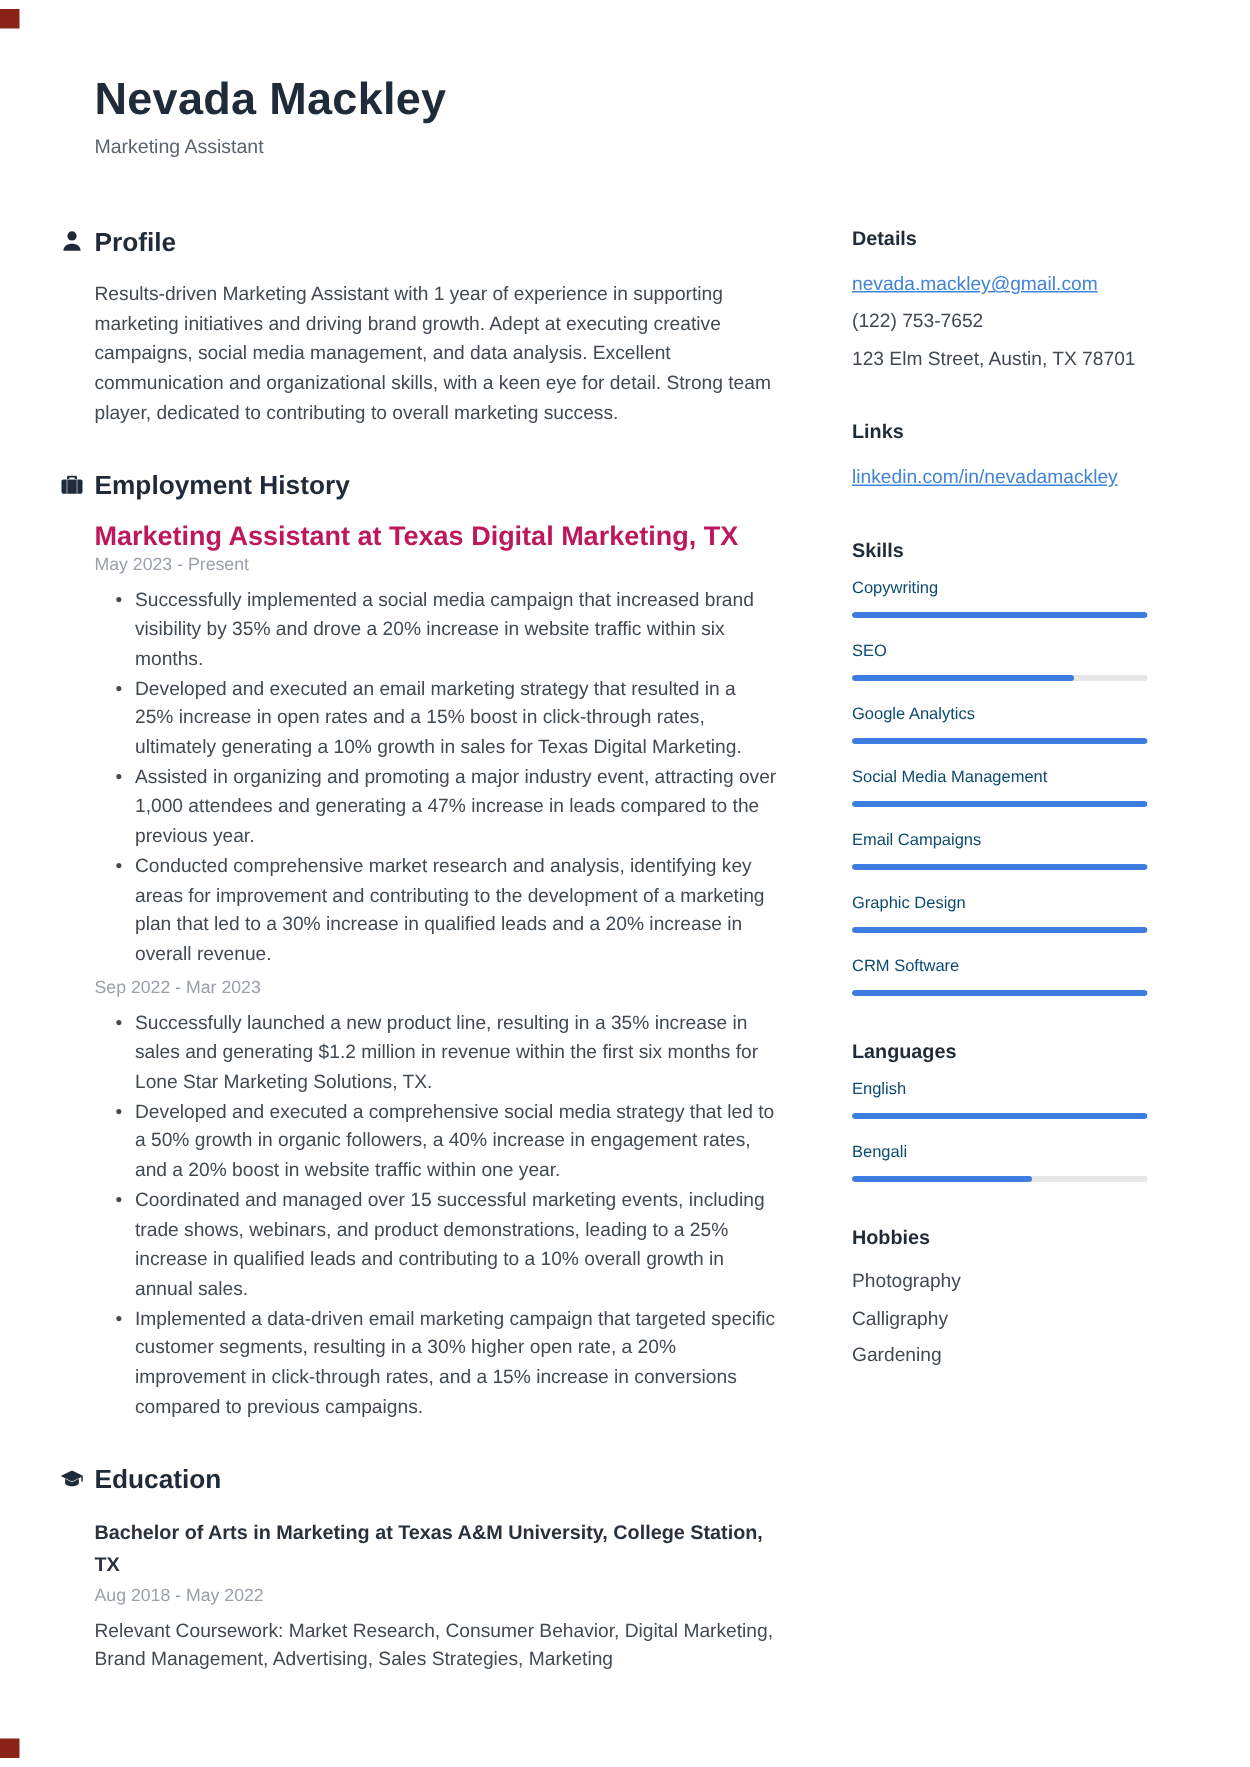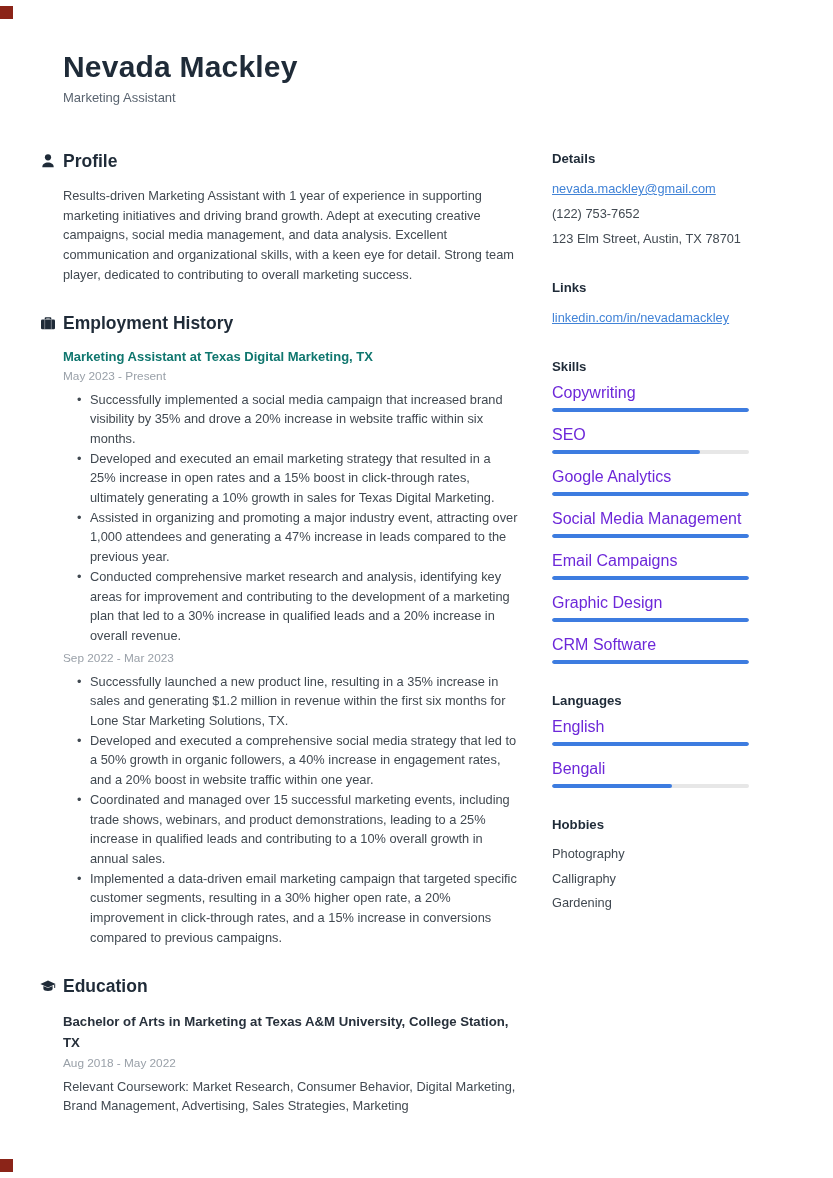--- a/index.html
+++ b/index.html
@@ -15,59 +15,59 @@
   .corner-mark.top { top:6px; }
   .corner-mark.bottom { top:1159px; }
 
   .inner { padding:50px 28px 0 63px; }
 
   
   .name { font-size:30px; font-weight:700; color:#1f2b38; letter-spacing:.2px; }
   .job-subtitle { font-size:13px; color:#5a6470; margin-top:6px; }
 
   .cols { display:flex; margin-top:44px; }
-  .main-col { width:455px; margin-right:34px; flex:none; }
+  .main-col { width:455px; margin-right:50px; flex:none; }
   .side-col { width:197px; flex:none; padding-top:2px; }
 
   
   .section { margin-bottom:26px; }
   .section-heading {
     position:relative; font-size:17.5px; font-weight:700; color:#1f2b38;
     margin-bottom:13px; line-height:24px;
   }
   .section-heading .sec-icon {
     position:absolute; left:-23px; top:4px; width:16px; height:16px;
   }
   .sec-icon svg { display:block; width:16px; height:16px; fill:#1f2b38; }
 
   .body-text { font-size:12.8px; line-height:19.7px; color:#414951; }
 
   .job { margin-bottom:5px; }
-  .job-title { font-size:13px; font-weight:700; color:#0f766e; line-height:18px; margin-bottom:3px; }
+  .job-title { font-size:18px; font-weight:700; color:#be185d; line-height:18px; margin-bottom:3px; }
   .job-date { font-size:11.8px; color:#9aa1a9; margin-bottom:7px; }
   .bullets { list-style:none; }
   .bullets li {
     position:relative; padding-left:27px;
     font-size:12.8px; line-height:19.7px; color:#414951;
   }
   .bullets li::before {
     content:"•"; position:absolute; left:14px; top:0; color:#414951;
   }
 
   .edu-title { font-size:13.2px; font-weight:700; color:#28313c; line-height:21px; margin-bottom:3px; }
 
   
   .side-block { margin-bottom:29px; }
   .side-heading { font-size:13.2px; font-weight:700; color:#1f2b38; margin-bottom:10px; }
   .side-line { font-size:12.8px; line-height:25px; color:#414951; }
   .side-link { font-size:12.8px; line-height:25px; }
   .side-link a { color:#4183d7; text-decoration:underline; }
 
   .meter-item { margin-bottom:14px; }
-  .meter-label { font-size:16px; color:#6d28d9; line-height:17px; margin-bottom:7px; }
+  .meter-label { font-size:11px; color:#0c4a6e; line-height:17px; margin-bottom:7px; }
   .meter-track { width:197px; height:4px; background:#e7e7e7; border-radius:2px; overflow:hidden; }
   .meter-fill { height:4px; background:#3d7ce0; border-radius:2px; }
 
   .hobby-line { font-size:12.8px; line-height:24.5px; color:#414951; }
 </style>
 </head>
 <body>
 
 <div class="page">
   <div class="corner-mark top"></div>

